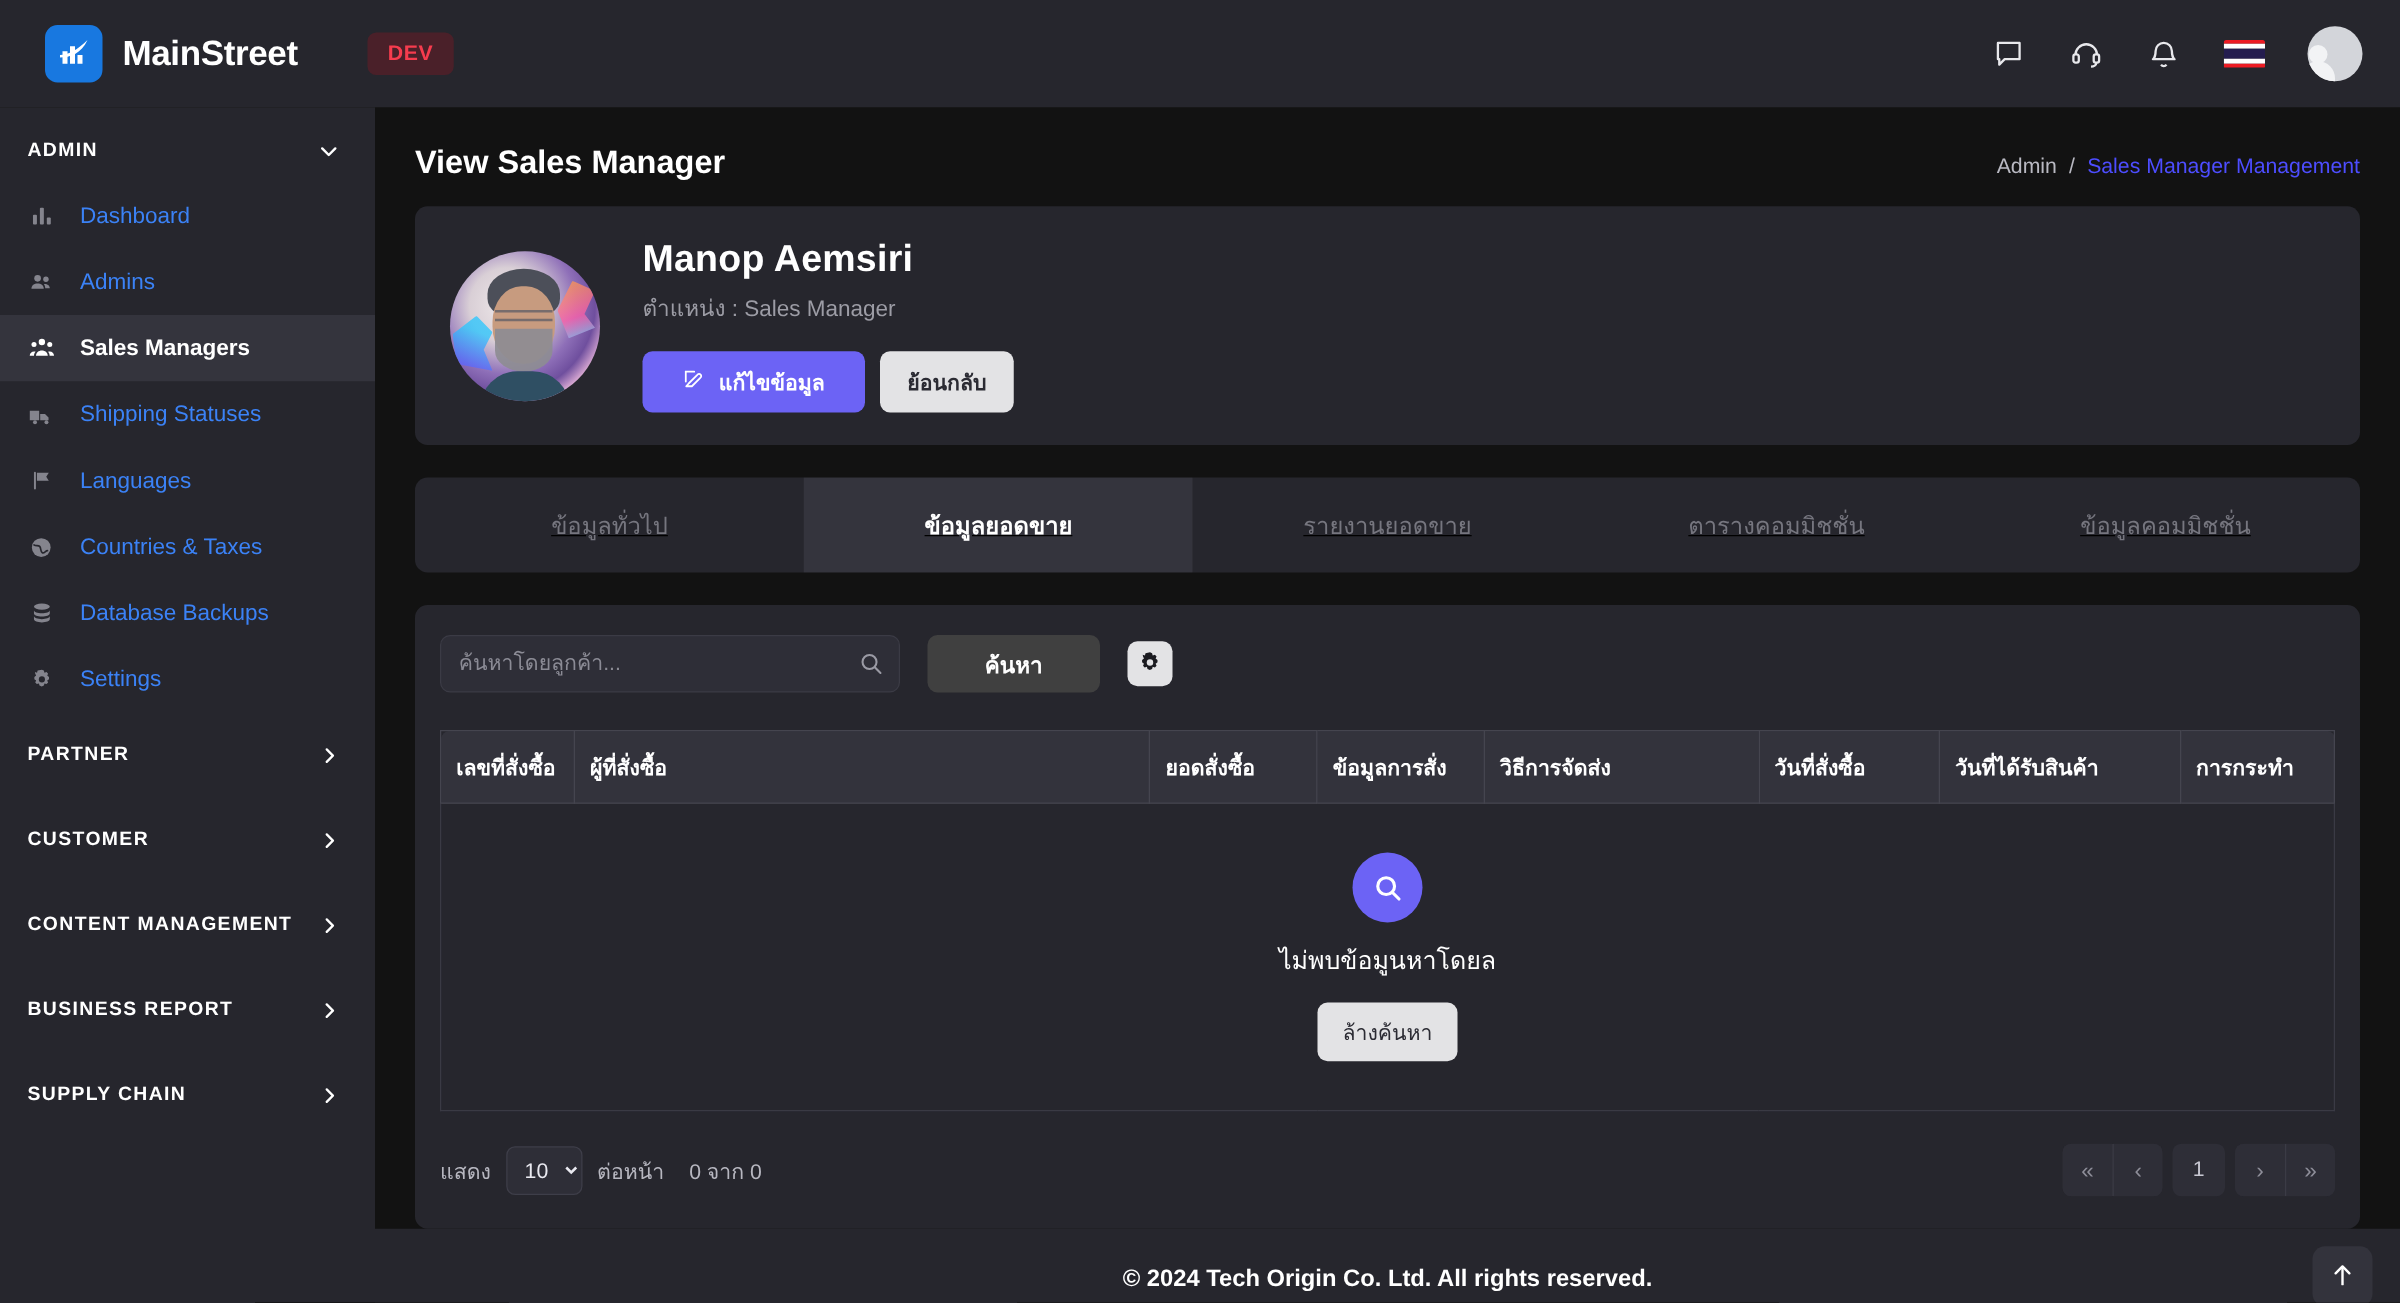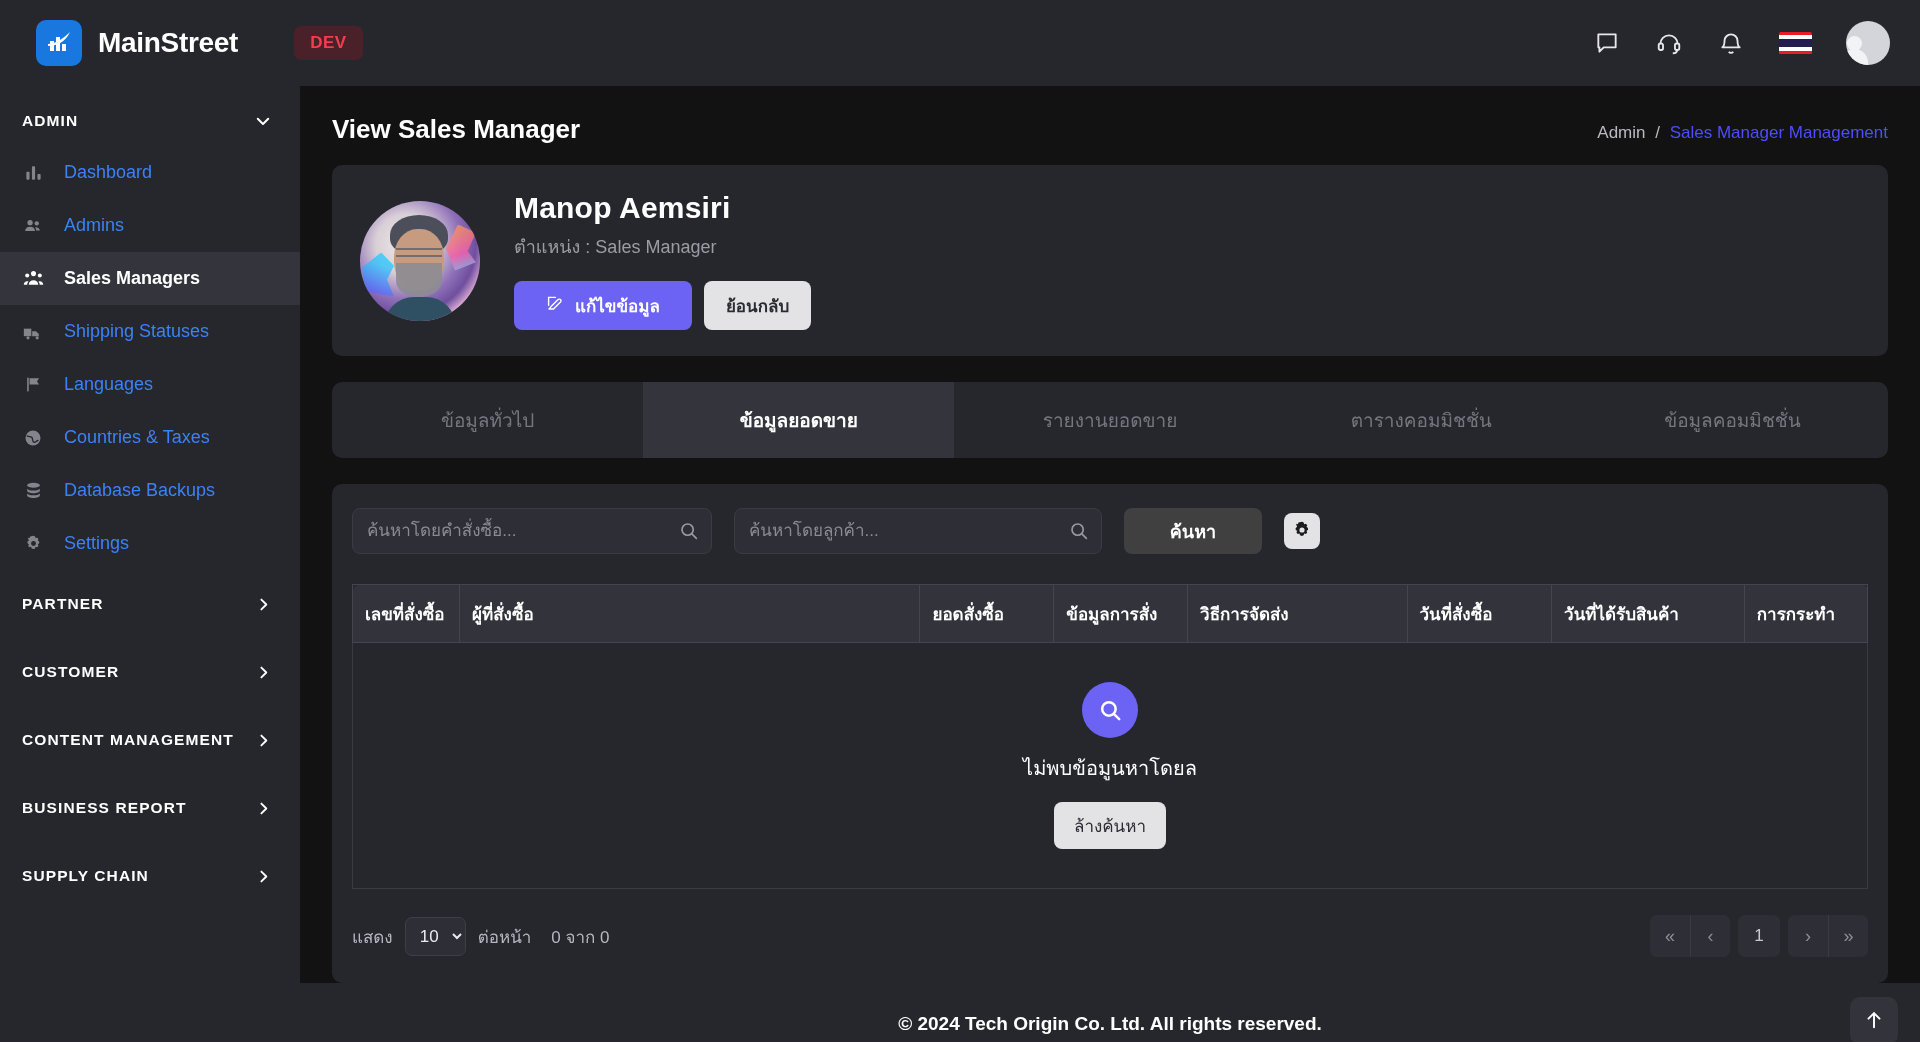--- a/index.html
+++ b/index.html
@@ -112,21 +112,21 @@
   .pf-photo .f-splash2 { position: absolute; left: 2px; top: 52px; width: 32px; height: 44px; background: linear-gradient(20deg, #6a4bff, #26c6ff 70%); opacity: .75; clip-path: polygon(60% 0,100% 30%,78% 62%,100% 100%,10% 88%,0 34%); }
 
   .pf-name { font-size: 30px; font-weight: bold; color: #ffffff; letter-spacing: .2px; }
   .pf-role { font-size: 18px; color: #9c9ca5; margin-top: 7px; }
   .pf-btns { display: flex; gap: 12px; margin-top: 20px; }
   .btn { border: none; border-radius: 8px; font-size: 17px; cursor: pointer; font-family: inherit; }
   .btn-primary { background: #6c63f5; color: #ffffff; padding: 11px 32px; display: flex; align-items: center; gap: 11px; font-weight: 600; }
   .btn-light { background: #e3e3e5; color: #2b2b33; padding: 11px 22px; font-weight: 600; }
 
   
-  .tabs { display: flex; margin: 26px 12px 0 12px; border-radius: 10px; overflow: hidden; background: #26262d; }
+  .tabs { display: flex; margin: 26px 12px 0 12px; border-radius: 10px; overflow: hidden; background: #26262d; text-decoration: underline; }
   .tab {
     flex: 1 1 0; height: 76px;
     display: flex; align-items: center; justify-content: center;
     font-size: 19px; color: #76767f; cursor: pointer;
   }
   .tab.active { background: #34343d; color: #ffffff; font-weight: bold; }
 
   
   .tbl-card { margin: 26px 12px 0 12px; padding: 24px 20px 26px 20px; }
   .search-row { display: flex; align-items: center; gap: 22px; }
@@ -445,29 +445,20 @@
         <div class="tabs">
           <div class="tab">ข้อมูลทั่วไป</div>
           <div class="tab active">ข้อมูลยอดขาย</div>
           <div class="tab">รายงานยอดขาย</div>
           <div class="tab">ตารางคอมมิชชั่น</div>
           <div class="tab">ข้อมูลคอมมิชชั่น</div>
         </div>
 
         <div class="card tbl-card">
           <div class="search-row">
-            <div class="search-box a">
-              <input type="text" placeholder="ค้นหาโดยคำสั่งซื้อ..." style="">
-              <span class="mag">
-                <svg width="21" height="21" viewBox="0 0 24 24" fill="none" stroke="currentColor" stroke-width="1.9">
-                    <circle cx="11" cy="11" r="6.4"></circle>
-                    <path d="M15.8 15.8L21 21" stroke-linecap="round"></path>
-                  </svg>
-              </span>
-            </div>
             <div class="search-box b">
               <input type="text" placeholder="ค้นหาโดยลูกค้า..." style="">
               <span class="mag">
                 <svg width="21" height="21" viewBox="0 0 24 24" fill="none" stroke="currentColor" stroke-width="1.9">
                     <circle cx="11" cy="11" r="6.4"></circle>
                     <path d="M15.8 15.8L21 21" stroke-linecap="round"></path>
                   </svg>
               </span>
             </div>
             <button class="btn-search">ค้นหา</button>

